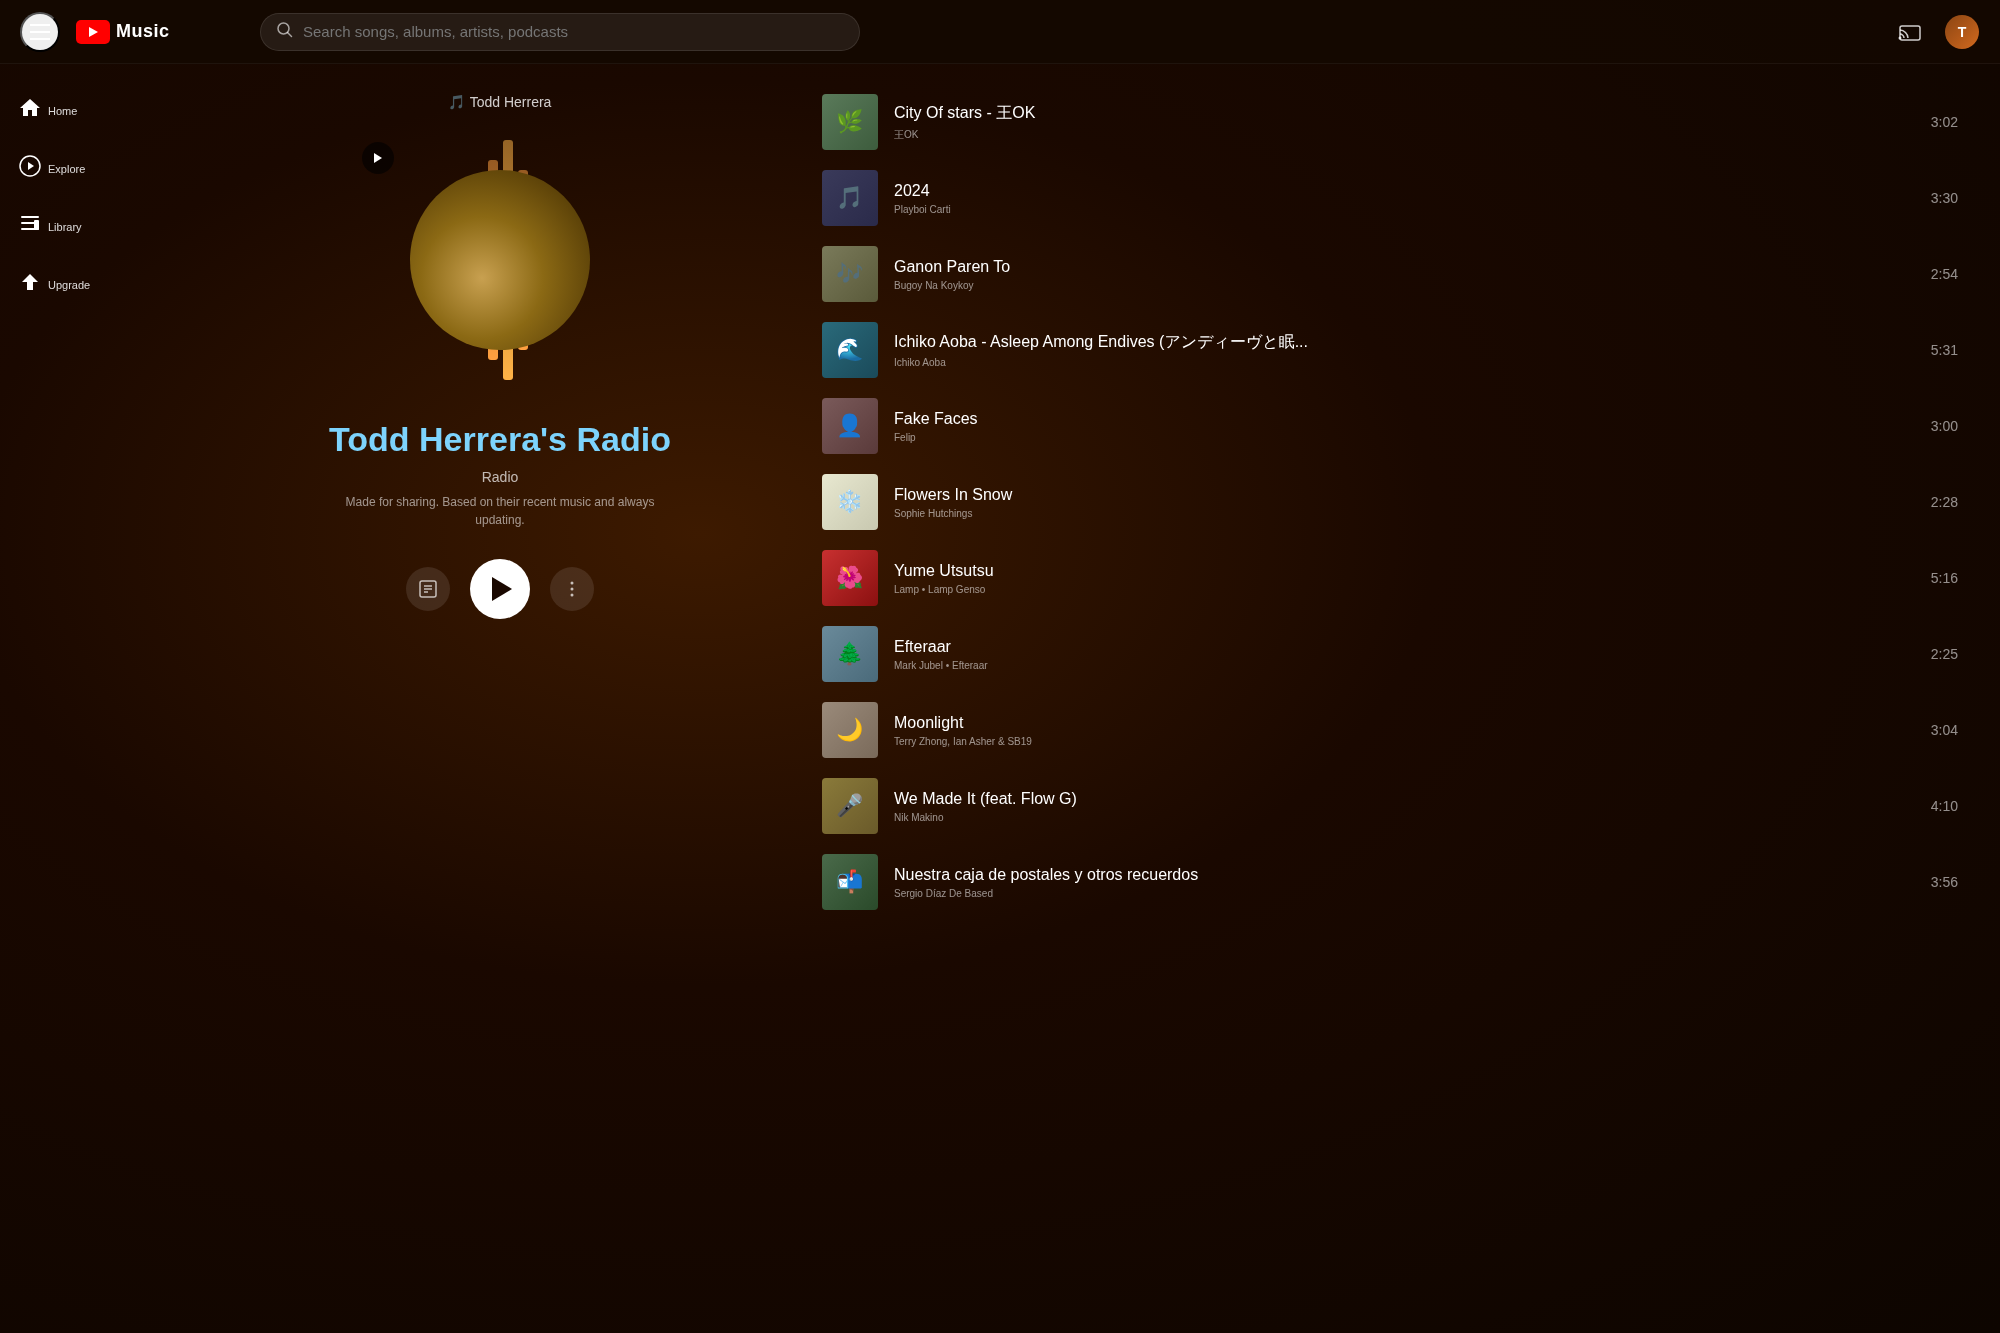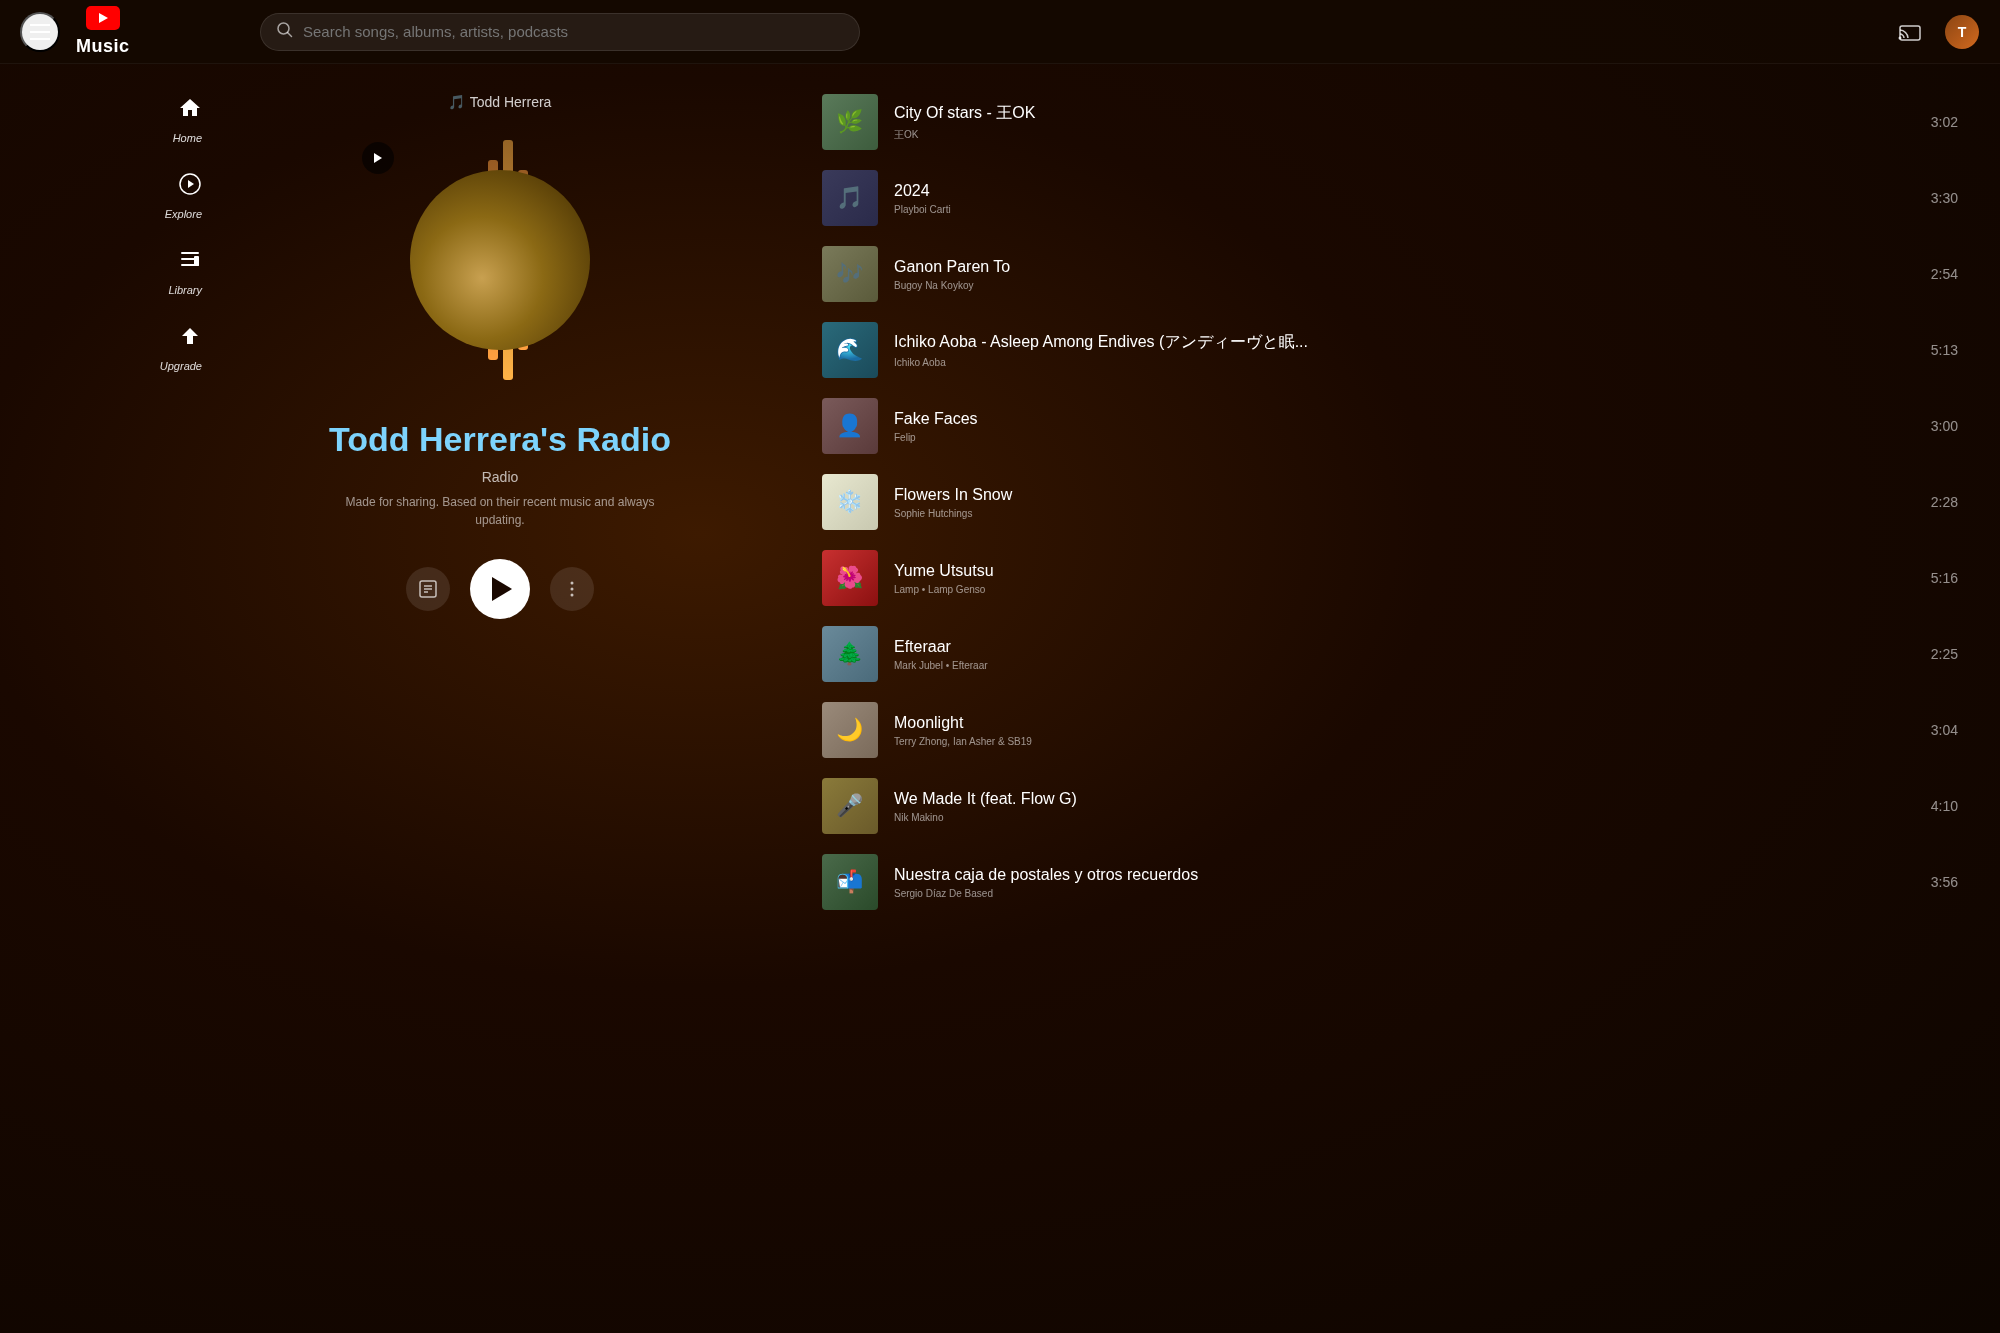--- a/index.html
+++ b/index.html
@@ -56,21 +56,20 @@
       display: block;
       width: 20px;
       height: 2px;
       background: #fff;
     }
 
     .logo-area {
       display: flex;
       align-items: center;
       gap: 6px;
-      flex-direction: column;
     }
 
     .yt-icon {
       width: 34px;
       height: 24px;
     }
 
     .logo-text {
       font-size: 18px;
       font-weight: 700;
@@ -150,28 +149,27 @@
       width: 220px;
       min-width: 220px;
       padding: 20px 0;
       display: flex;
       flex-direction: column;
       gap: 4px;
     }
 
     .sidebar-item {
       display: flex;
-      flex-direction: column;
-      align-items: flex-end;
+      flex-direction: row;
+      align-items: center;
       padding: 12px 10px;
       cursor: pointer;
       border-radius: 8px;
       margin: 0 8px;
       gap: 6px;
-      font-style: italic;
     }
 
     .sidebar-item-icon {
       font-size: 22px;
       color: #fff;
     }
 
     .sidebar-item-label {
       font-size: 11px;
       color: rgba(255,255,255,0.85);
@@ -574,21 +572,21 @@
       <div class="track-duration">2:54</div>
     </div>
       <div class="track-item">
       <div class="track-thumb thumb-4">
         <div class="thumb-img-content">🌊</div>
       </div>
       <div class="track-info">
         <div class="track-name">Ichiko Aoba - Asleep Among Endives (アンディーヴと眠...</div>
         <div class="track-artist">Ichiko Aoba</div>
       </div>
-      <div class="track-duration">5:13</div>
+      <div class="track-duration">5:31</div>
     </div>
       <div class="track-item">
       <div class="track-thumb thumb-5">
         <div class="thumb-img-content">👤</div>
       </div>
       <div class="track-info">
         <div class="track-name">Fake Faces</div>
         <div class="track-artist">Felip</div>
       </div>
       <div class="track-duration">3:00</div>

